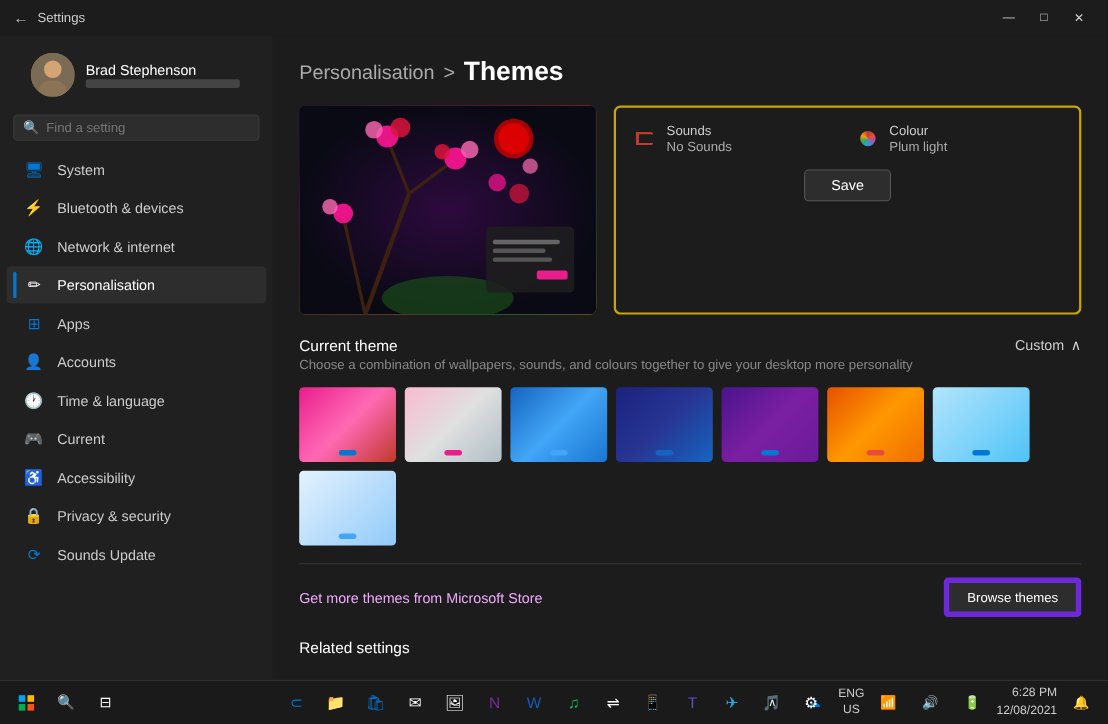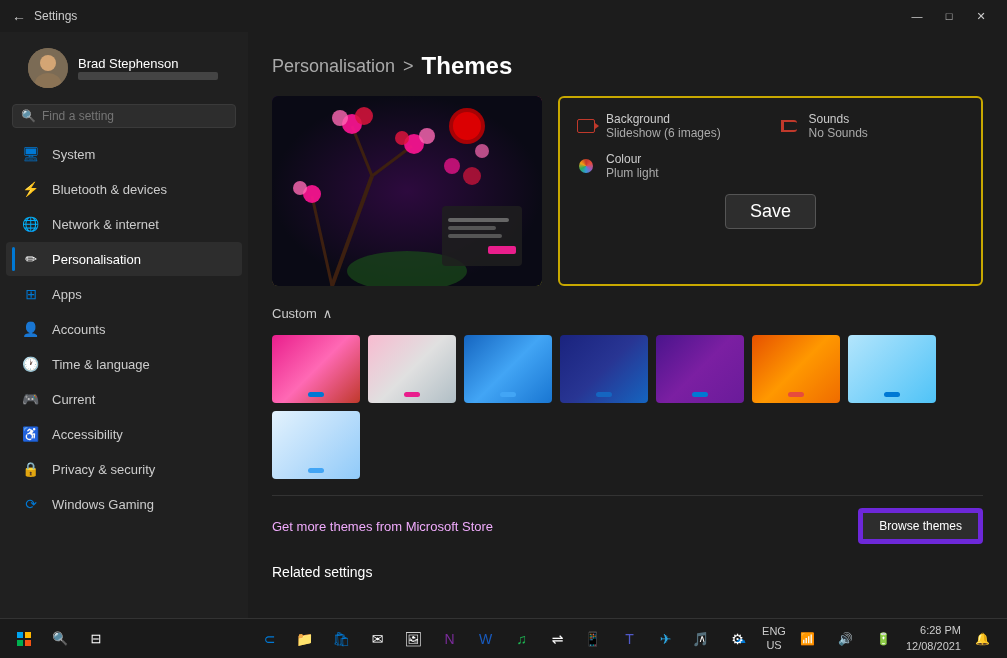--- a/index.html
+++ b/index.html
@@ -272,21 +272,21 @@
     .theme-info-value {
       font-size: 12px;
       color: #aaa;
     }
     .save-btn {
       background: #2d2d2d;
       border: 1px solid #555;
       color: #fff;
       padding: 6px 24px;
       border-radius: 4px;
-      font-size: 18px;
+      font-size: 13px;
       cursor: pointer;
       display: block;
       margin: 0 auto;
     }
 
     
     .current-theme-section {
       margin-top: 8px;
     }
     .section-header {
@@ -602,21 +602,21 @@
       <div class="nav-item">
         <div class="nav-icon">
             <span style="color:#0078d4;font-size:14px;">🔒</span>
           </div>
         <span>Privacy &amp; security</span>
       </div>
       <div class="nav-item">
         <div class="nav-icon">
             <span style="color:#0078d4;font-size:14px;">⟳</span>
           </div>
-        <span>Windows Gaming</span>
+        <span>Sounds Update</span>
       </div>
     </nav>
   </div>
 
   <div class="content">
 
     <div class="breadcrumb">
       <span class="breadcrumb-parent">Personalisation</span>
       <span class="breadcrumb-sep">&gt;</span>
       <span class="breadcrumb-current">Themes</span>
@@ -664,29 +664,20 @@
             <div class="preview-line preview-line-2"></div>
             <div class="preview-line preview-line-3"></div>
             <div class="preview-btn-pink"></div>
           </div>
         </div>
       </div>
 
       <div class="theme-info-box">
         <div class="theme-info-grid">
 
-          <div class="theme-info-item">
-            <div class="theme-info-icon">
-              <div class="info-icon-slideshow"></div>
-            </div>
-            <div class="theme-info-text">
-              <div class="theme-info-label">Background</div>
-              <div class="theme-info-value">Slideshow (6 images)</div>
-            </div>
-          </div>
 
           <div class="theme-info-item">
             <div class="theme-info-icon">
               <div class="info-icon-sound"></div>
             </div>
             <div class="theme-info-text">
               <div class="theme-info-label">Sounds</div>
               <div class="theme-info-value">No Sounds</div>
             </div>
           </div>
@@ -702,20 +693,24 @@
           </div>
 
         </div>
 
         <button class="save-btn">Save</button>
       </div>
     </div>
 
     <div class="current-theme-section">
       <div class="section-header">
+        <div>
+          <div class="section-title">Current theme</div>
+          <div class="section-desc">Choose a combination of wallpapers, sounds, and colours together to give your desktop more personality</div>
+        </div>
         <div class="section-action">
           <span>Custom</span>
           <span>∧</span>
         </div>
       </div>
 
       <div class="themes-grid">
         <div class="theme-thumb t1">
             <div class="thumb-indicator ind-blue"></div>
           </div>

